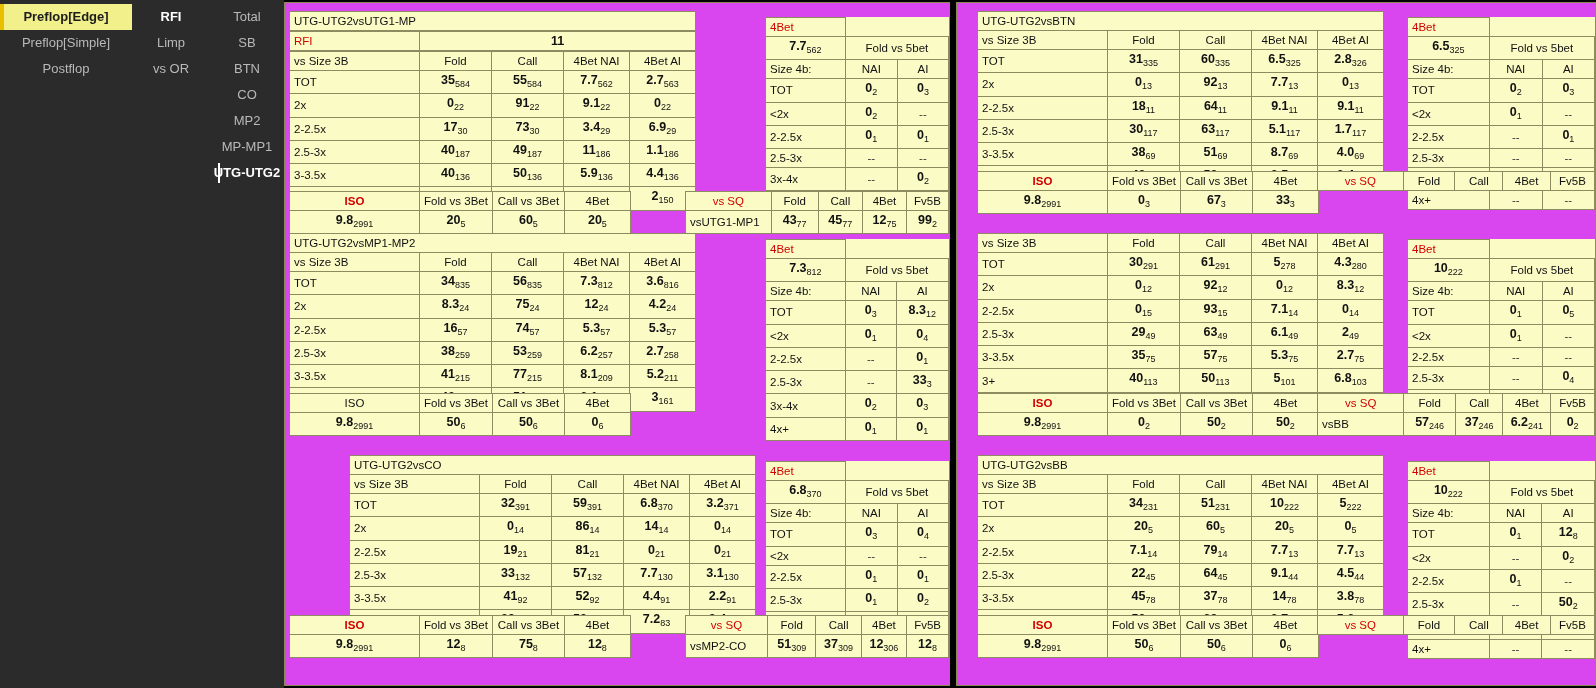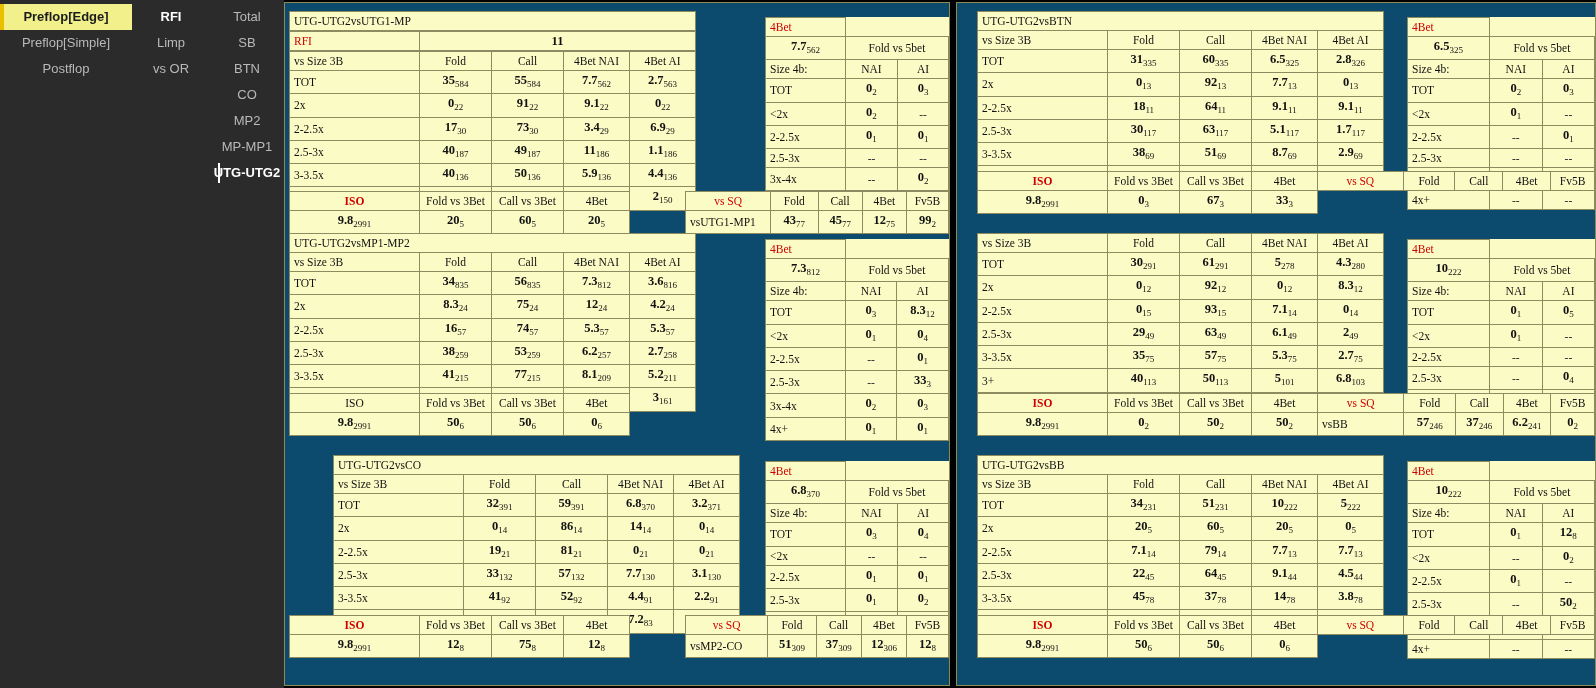--- a/index.html
+++ b/index.html
@@ -52,24 +52,23 @@
 
   
   .main {
     width: 1312px; height: 688px;
     display: flex;
     gap: 6px;
     background: #000;
     padding: 2px 0 2px 0;
   }
   .panel {
-    background: #0c4a6e;
+    background: #d946ef;
     border: 1px solid #8a8a55;
     position: relative;
-    font-family: Liberation Serif, serif;
   }
   .panel-left { width: 666px; }
   .panel-right { width: 640px; }
 
   .block {
     position: absolute;
   }
 
   
   table.grid {
@@ -418,21 +417,21 @@
                 <td><span class="bigval">0</span><span class="sub">3</span></td>
               </tr>
               <tr>
                 <td class="rowlabel">4x+</td>
                 <td><span class="bigval">0</span><span class="sub">1</span></td>
                 <td><span class="bigval">0</span><span class="sub">1</span></td>
               </tr>
             </tbody>
           </table>
         </div>
-        <div class="block" style="left: 0; top: 452px; padding-left: 48px;">
+        <div class="block" style="left: 16px; top: 452px; padding-left: 48px;">
           <table class="grid">
             <tbody>
               <tr>
                 <td class="title-cell" colspan="5">UTG-UTG2vsCO</td>
               </tr>
               <tr>
                 <td class="rowlabel w-lab">vs Size 3B</td>
                 <td class="w-col">Fold</td>
                 <td class="w-col">Call</td>
                 <td class="w-col2">4Bet NAI</td>
@@ -612,21 +611,21 @@
                 <td><span class="bigval">30</span><span class="sub">117</span></td>
                 <td><span class="bigval">63</span><span class="sub">117</span></td>
                 <td><span class="bigval">5.1</span><span class="sub">117</span></td>
                 <td><span class="bigval">1.7</span><span class="sub">117</span></td>
               </tr>
               <tr>
                 <td class="rowlabel">3-3.5x</td>
                 <td><span class="bigval">38</span><span class="sub">69</span></td>
                 <td><span class="bigval">51</span><span class="sub">69</span></td>
                 <td><span class="bigval">8.7</span><span class="sub">69</span></td>
-                <td><span class="bigval">2.9</span><span class="sub">69</span></td>
+                <td><span class="bigval">4.0</span><span class="sub">69</span></td>
               </tr>
               <tr>
                 <td class="rowlabel">3+</td>
                 <td><span class="bigval">43</span><span class="sub">90</span></td>
                 <td><span class="bigval">52</span><span class="sub">90</span></td>
                 <td><span class="bigval">2.5</span><span class="sub">81</span></td>
                 <td><span class="bigval">2.4</span><span class="sub">82</span></td>
               </tr>
             </tbody>
           </table>

